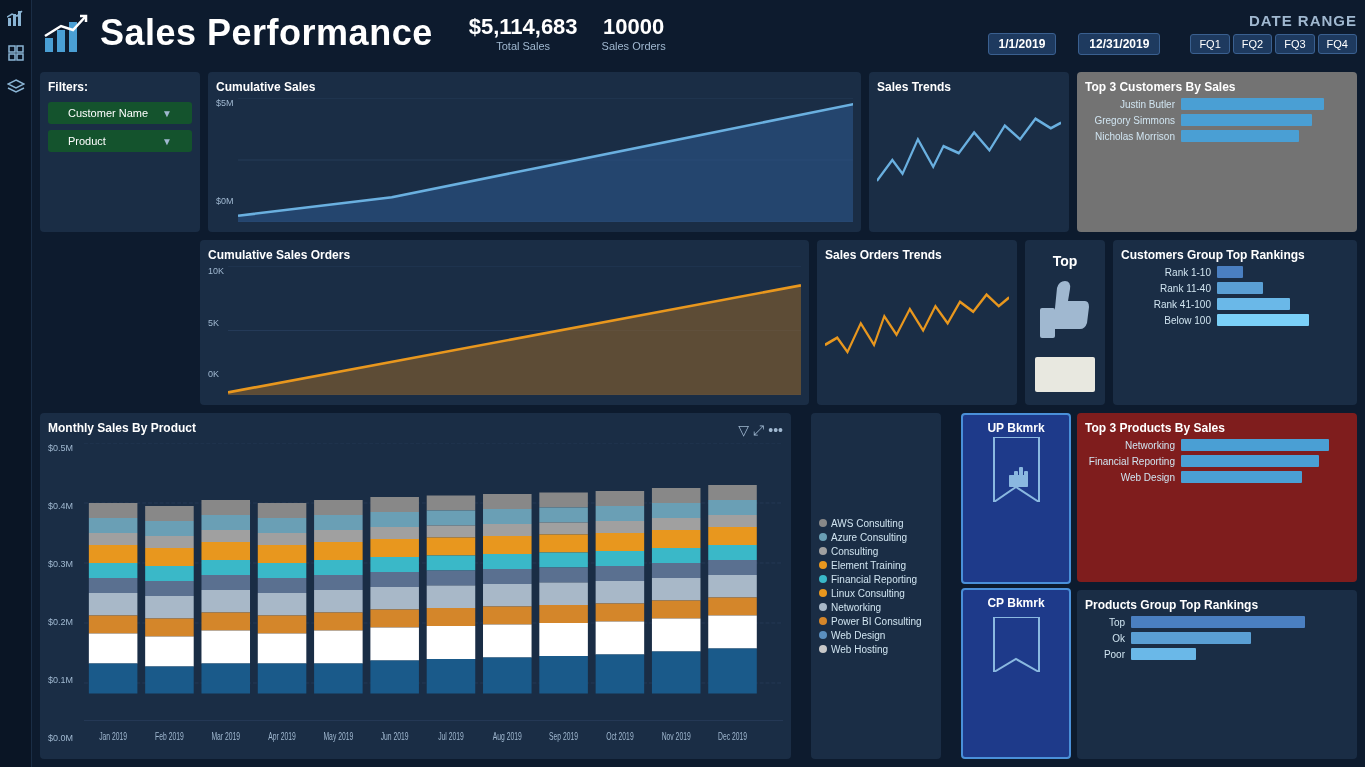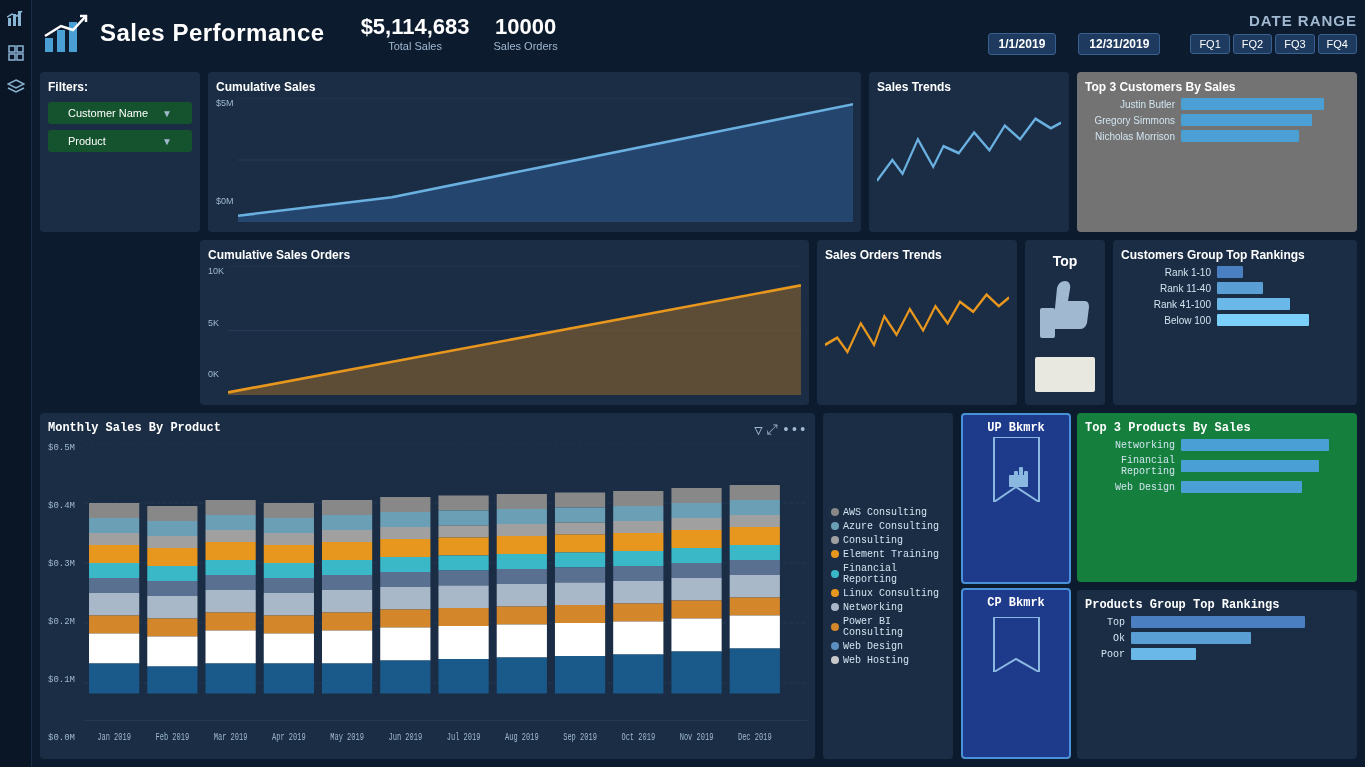--- a/index.html
+++ b/index.html
@@ -56,21 +56,21 @@
     .header-logo {
       display: flex;
       align-items: center;
       gap: 10px;
     }
     .header-logo svg {
       width: 50px;
       height: 50px;
     }
     .header-title {
-      font-size: 24px;
+      font-size: 36px;
       font-weight: 900;
       color: #fff;
       letter-spacing: 0.5px;
     }
     .header-metrics {
       display: flex;
       gap: 24px;
       margin-left: 20px;
     }
     .metric-block {
@@ -234,24 +234,23 @@
     .top-text {
       font-size: 14px;
       font-weight: 700;
       color: #fff;
       margin-bottom: 4px;
     }
 
     
     .bottom-row {
       display: flex;
-      gap: 8px;
+      gap: 20px;
       flex: 1;
       min-height: 0;
-      font-family: Liberation Mono, monospace;
     }
 
     
     .monthly-chart-card {
       flex: 1;
       background: #1a2d45;
       border-radius: 4px;
       padding: 8px;
       position: relative;
     }
@@ -310,21 +309,21 @@
     }
 
     
     .right-panel {
       display: flex;
       flex-direction: column;
       gap: 8px;
       width: 280px;
     }
     .top3-products-card {
-      background: #15803d;
+      background: #7f1d1d;
       border-radius: 4px;
       padding: 8px;
       flex: 1;
     }
     .prod-rankings-card {
       background: #1a2d45;
       border-radius: 4px;
       padding: 8px;
       flex: 1;
     }

